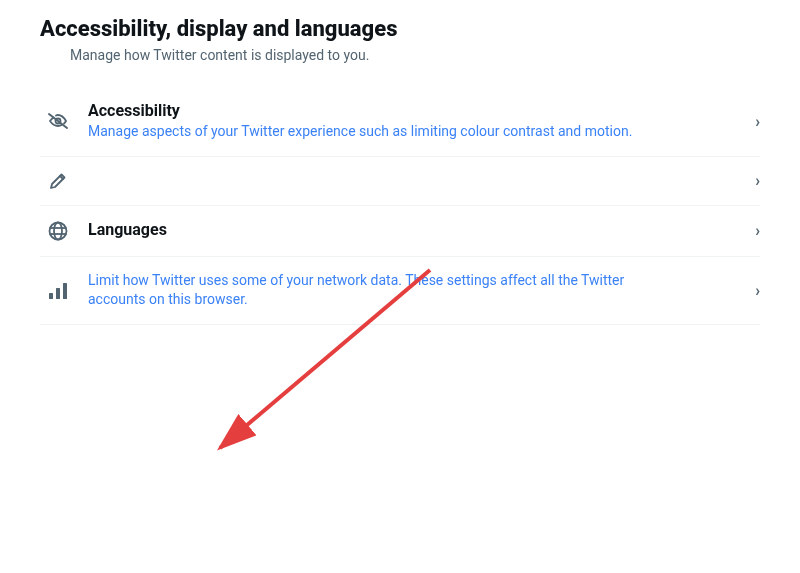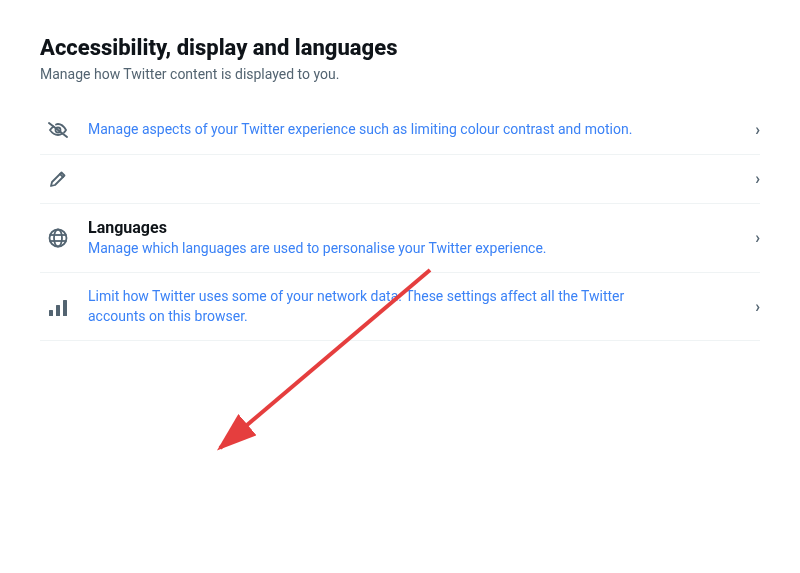--- a/index.html
+++ b/index.html
@@ -10,35 +10,36 @@
 
     body {
       font-family: -apple-system, BlinkMacSystemFont, "Segoe UI", Roboto, Helvetica, Arial, sans-serif;
       background: #ffffff;
       width: 800px;
       height: 573px;
       overflow: hidden;
     }
 
     .page-container {
-      padding: 35px 40px;
+      padding: 16px 40px;
       max-width: 800px;
     }
 
     .page-title {
       font-size: 22px;
       font-weight: 800;
       color: #0f1419;
       margin-bottom: 6px;
     }
 
     .page-subtitle {
       font-size: 14px;
       color: #536471;
       margin-bottom: 24px;
+      margin-left: 30px;
     }
 
     .settings-list {
       list-style: none;
     }
 
     .settings-item {
       display: flex;
       align-items: center;
       padding: 14px 0;
@@ -111,20 +112,21 @@
       <li class="settings-item">
         <div class="settings-icon">
           <svg width="22" height="18" viewBox="0 0 22 18" fill="none" xmlns="http://www.w3.org/2000/svg">
             <path d="M2 2L20 16" stroke="#536471" stroke-width="2" stroke-linecap="round"></path>
             <path d="M6.5 5.5C4.5 7 3 9 3 9C3 9 6.5 14 11 14C12.5 14 13.9 13.5 15 12.8" stroke="#536471" stroke-width="1.8" stroke-linecap="round"></path>
             <path d="M9 3.5C9.6 3.2 10.3 3 11 3C15.5 3 19 9 19 9C19 9 18.2 10.4 17 11.5" stroke="#536471" stroke-width="1.8" stroke-linecap="round"></path>
             <circle cx="11" cy="9" r="2.5" stroke="#536471" stroke-width="1.8"></circle>
           </svg>
         </div>
         <div class="settings-content">
+          <div class="settings-item-title">Accessibility</div>
           <div class="settings-item-desc">Manage aspects of your Twitter experience such as limiting colour contrast and motion.</div>
         </div>
         <div class="chevron">›</div>
       </li>
 
       <li class="settings-item">
         <div class="settings-icon">
           <svg width="20" height="20" viewBox="0 0 20 20" fill="none" xmlns="http://www.w3.org/2000/svg">
             <path d="M13.5 3.5L16.5 6.5L7 16L3 17L4 13L13.5 3.5Z" stroke="#536471" stroke-width="1.8" stroke-linecap="round" stroke-linejoin="round"></path>
             <path d="M12 5L15 8" stroke="#536471" stroke-width="1.8" stroke-linecap="round"></path>
@@ -139,21 +141,20 @@
         <div class="settings-icon">
           <svg width="22" height="22" viewBox="0 0 22 22" fill="none" xmlns="http://www.w3.org/2000/svg">
             <circle cx="11" cy="11" r="8.5" stroke="#536471" stroke-width="1.8"></circle>
             <ellipse cx="11" cy="11" rx="4" ry="8.5" stroke="#536471" stroke-width="1.8"></ellipse>
             <line x1="2.5" y1="8" x2="19.5" y2="8" stroke="#536471" stroke-width="1.8"></line>
             <line x1="2.5" y1="14" x2="19.5" y2="14" stroke="#536471" stroke-width="1.8"></line>
           </svg>
         </div>
         <div class="settings-content">
           <div class="settings-item-title">Languages</div>
-          <div class="settings-item-desc">Manage which languages are used to personalise your Twitter experience.</div>
         </div>
         <div class="chevron">›</div>
       </li>
 
       <li class="settings-item">
         <div class="settings-icon">
           <svg width="22" height="22" viewBox="0 0 22 22" fill="none" xmlns="http://www.w3.org/2000/svg">
             <rect x="2" y="14" width="4" height="6" rx="0.5" fill="#536471"></rect>
             <rect x="9" y="9" width="4" height="11" rx="0.5" fill="#536471"></rect>
             <rect x="16" y="4" width="4" height="16" rx="0.5" fill="#536471"></rect>

